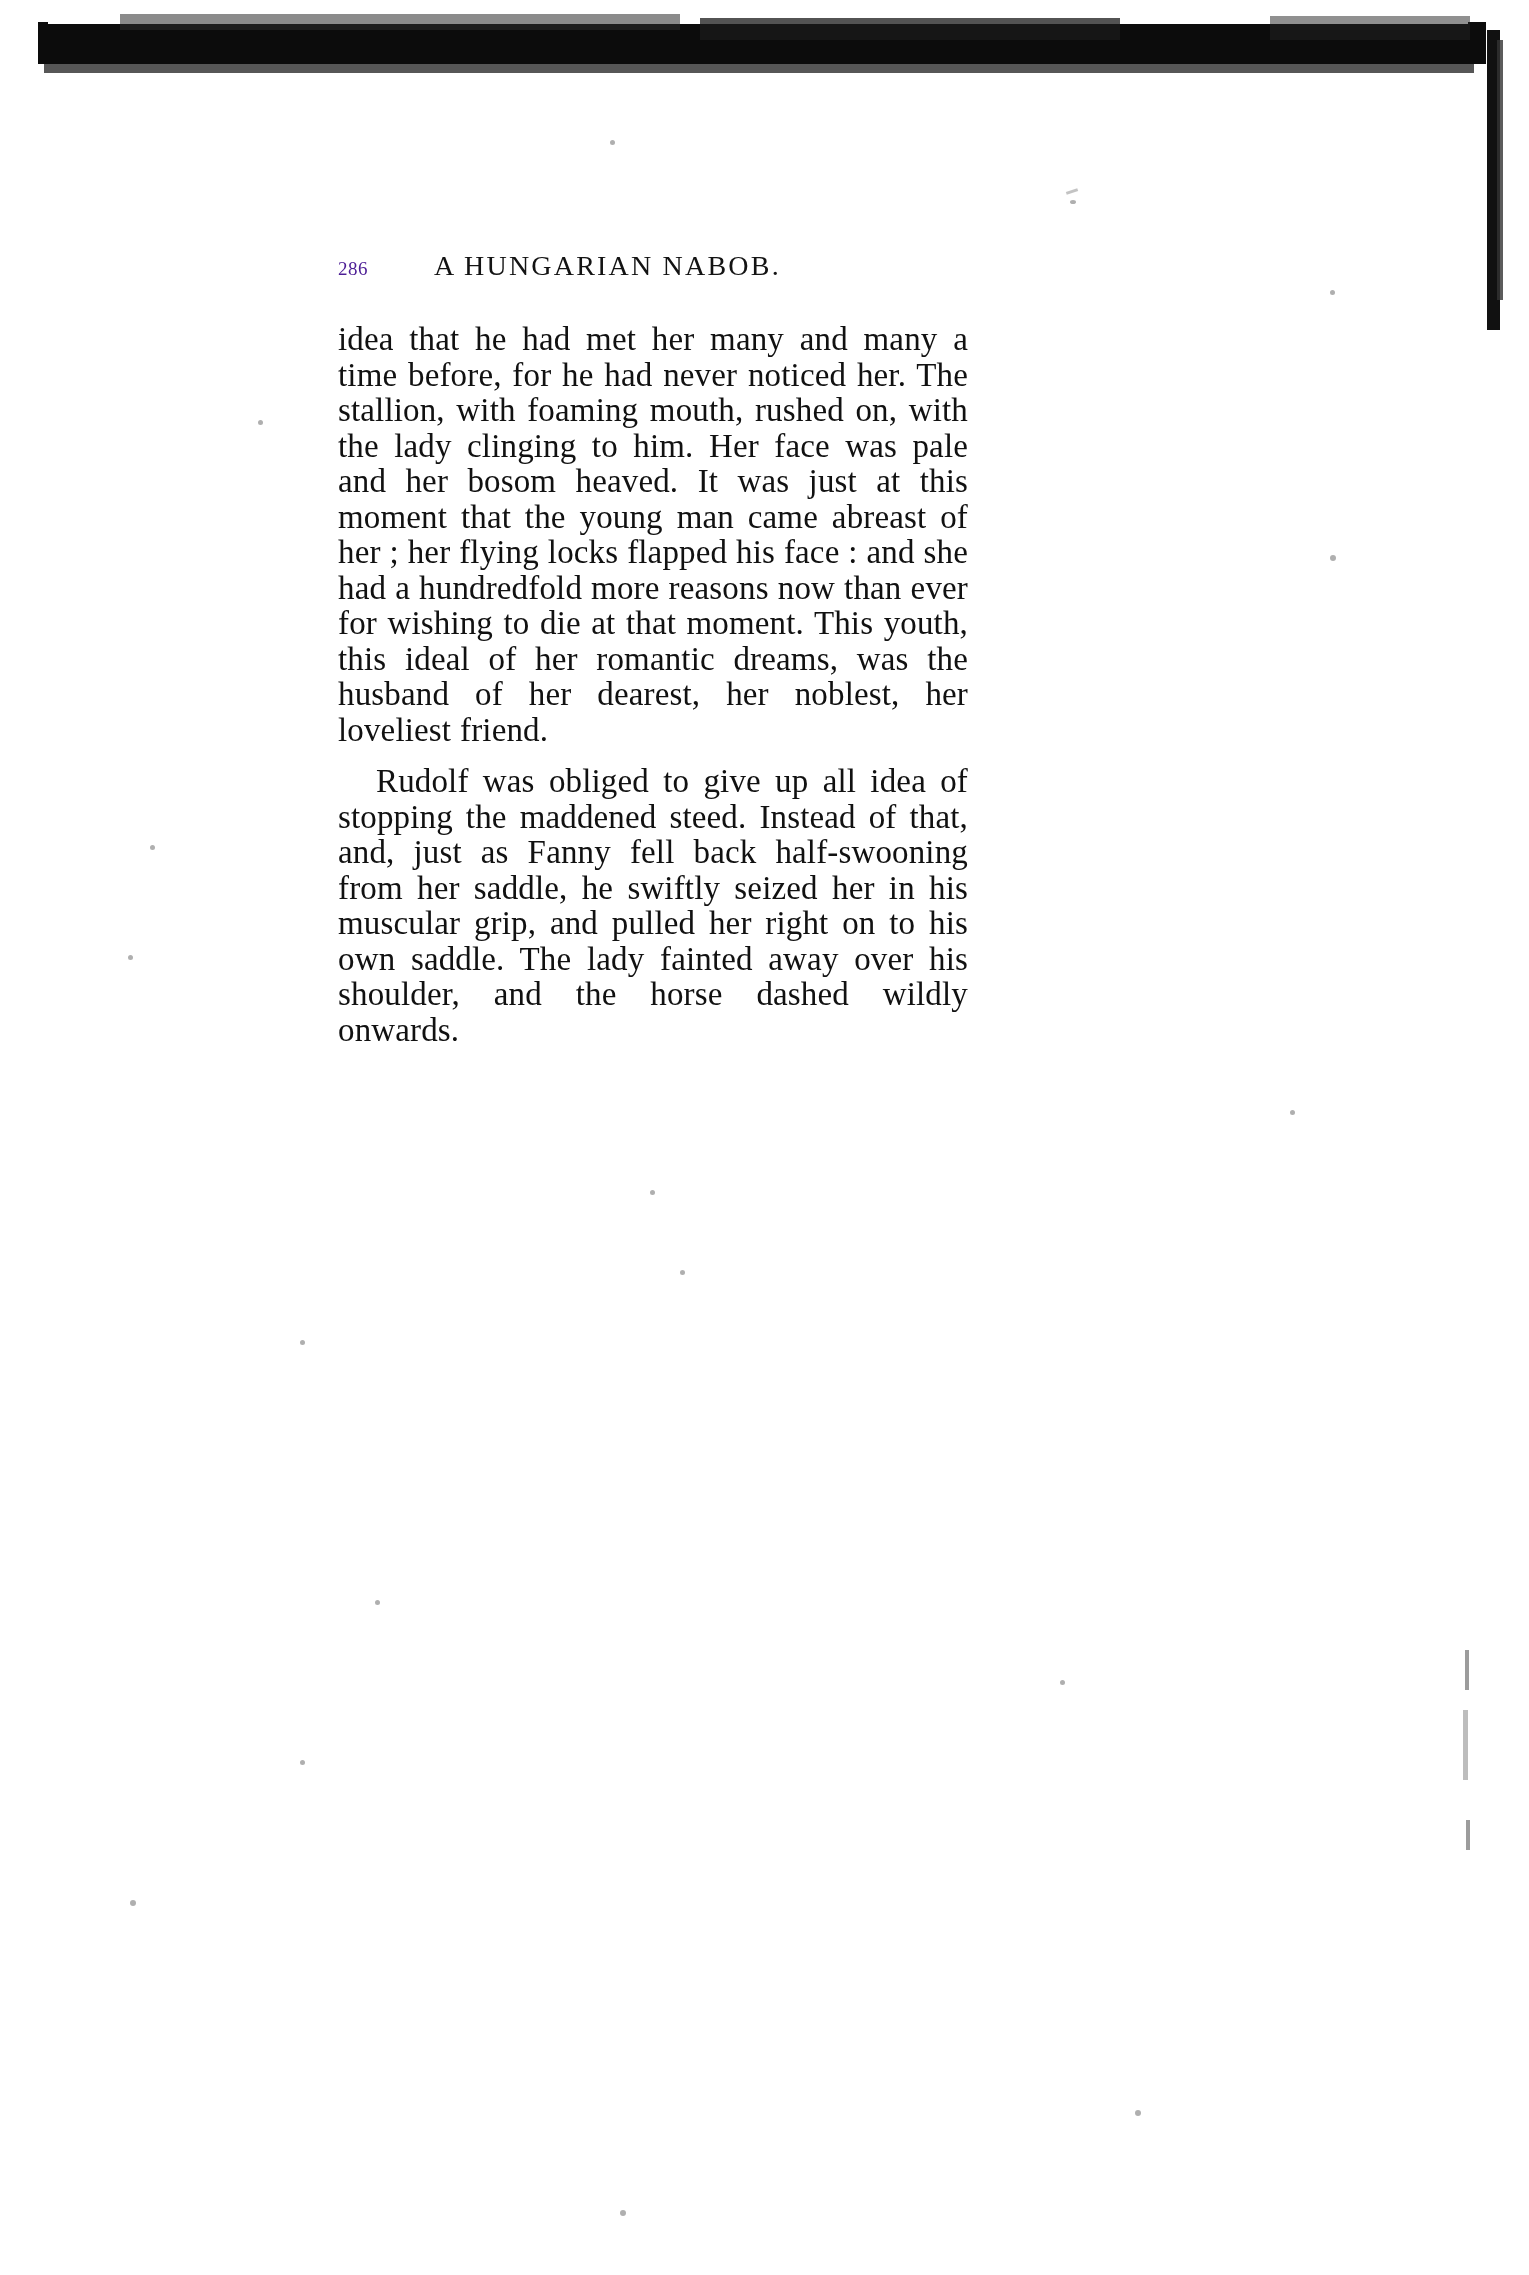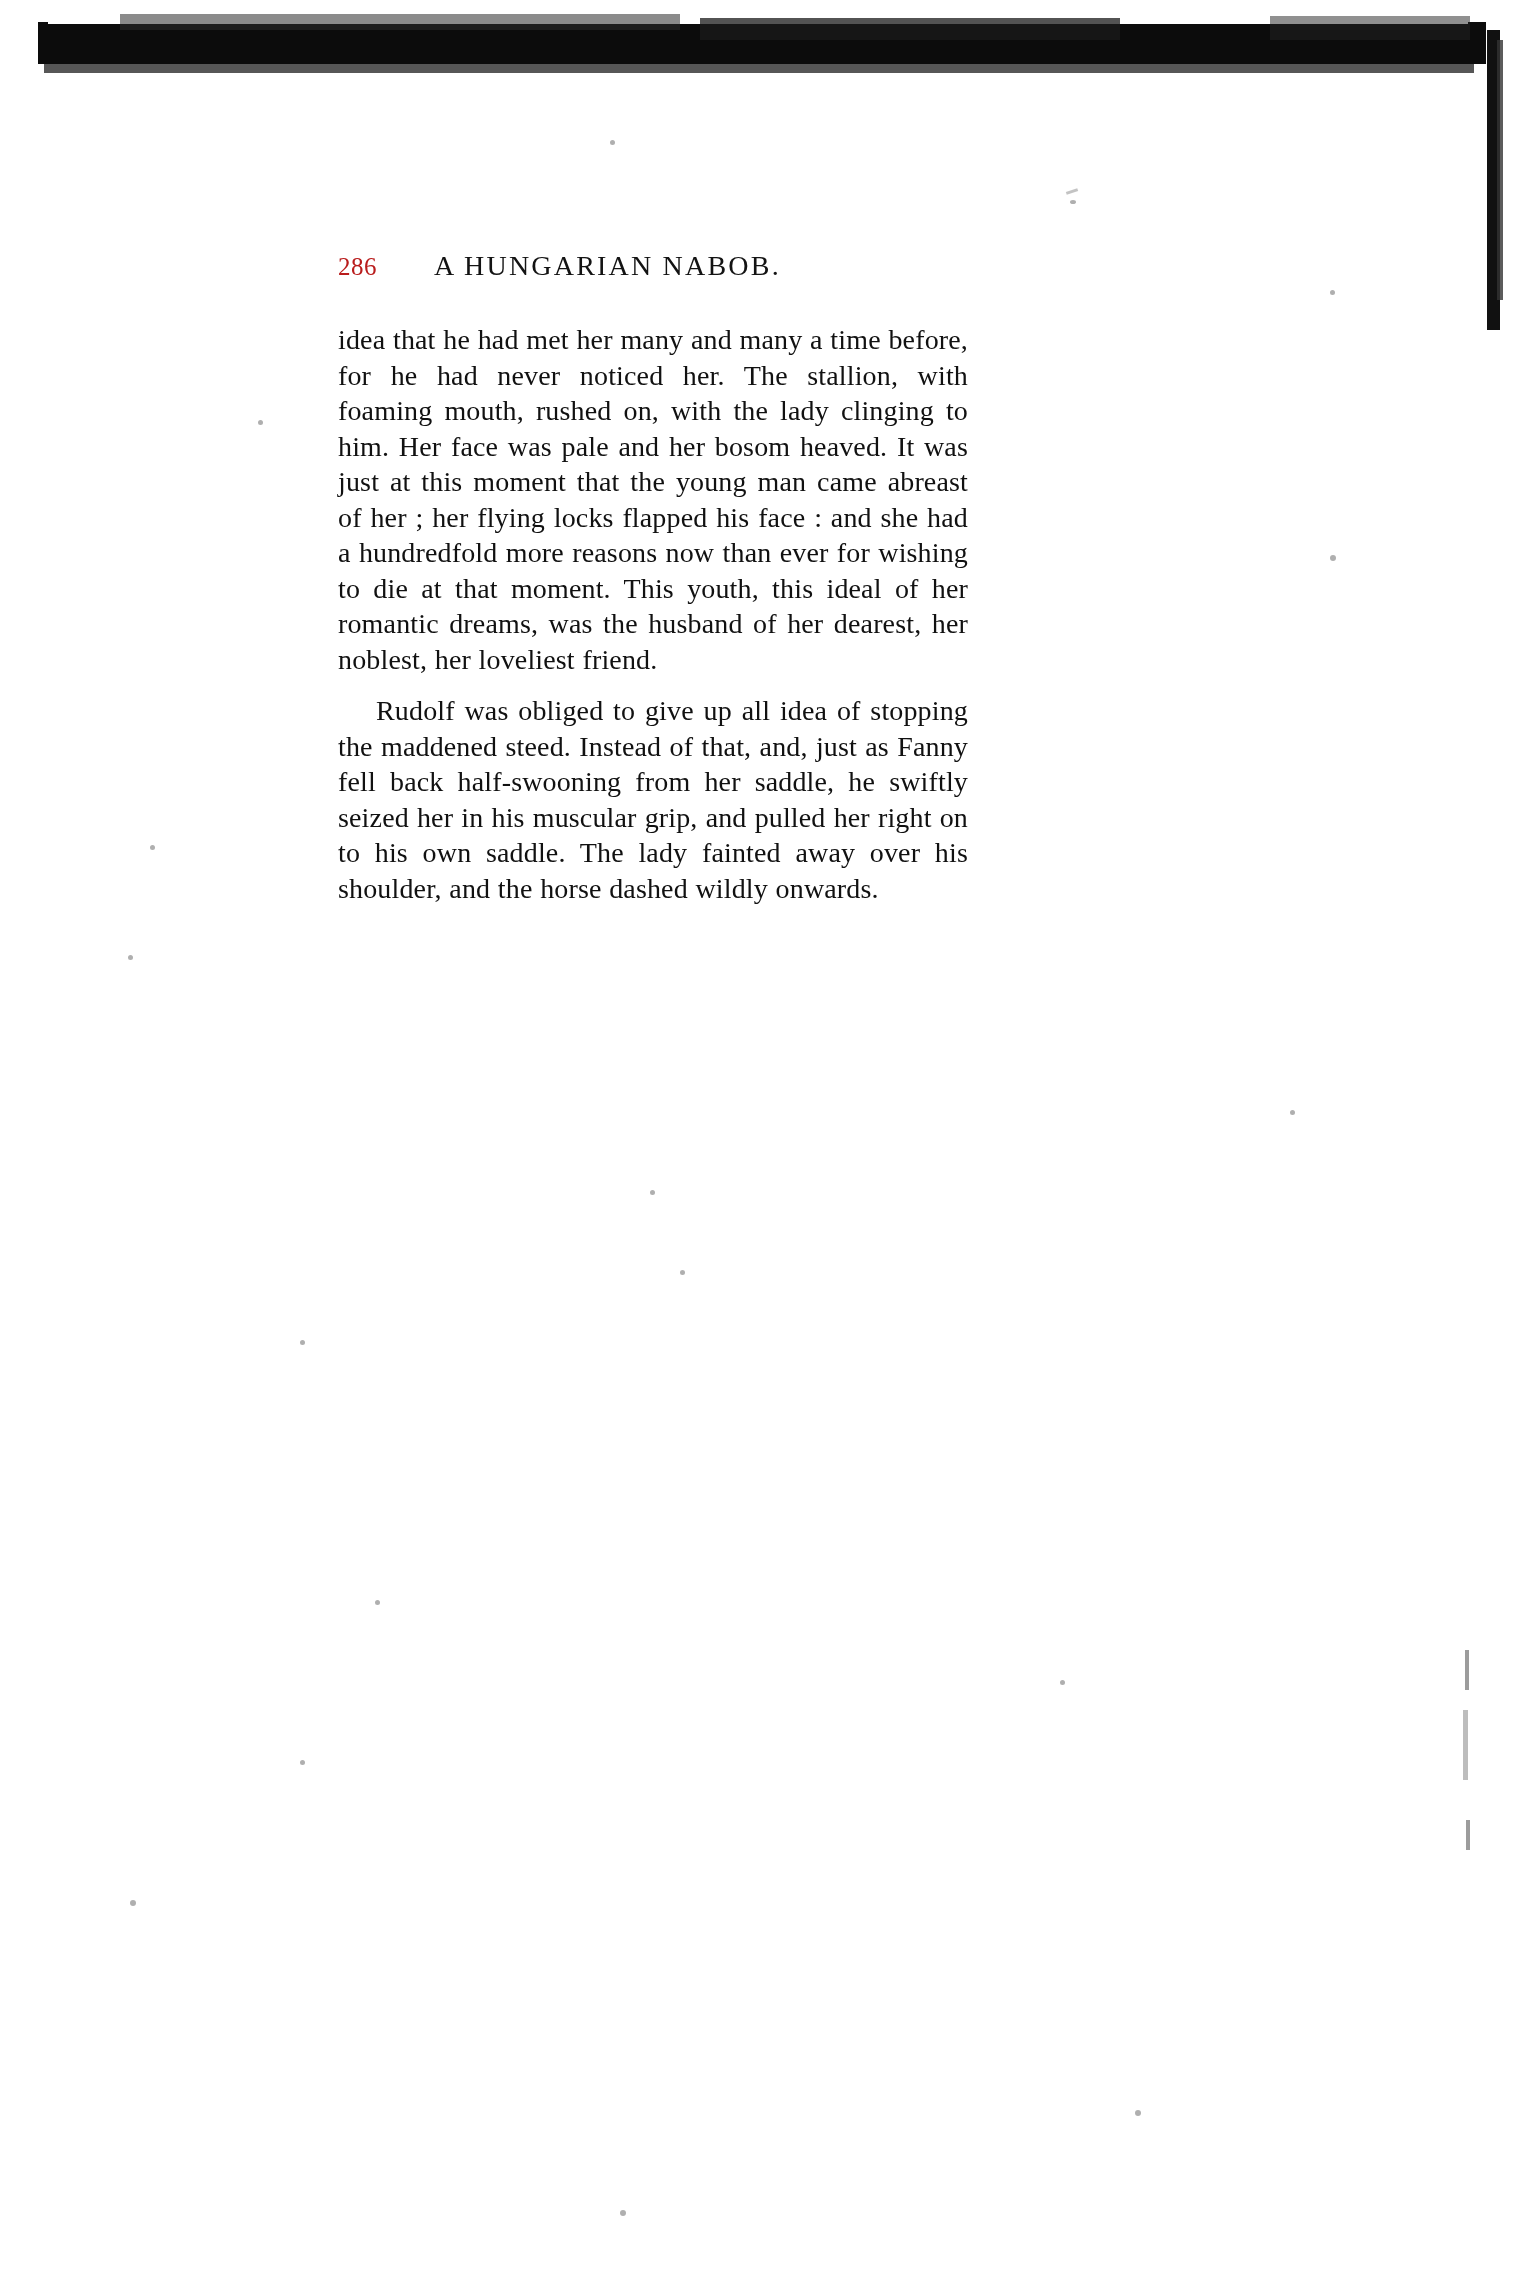--- a/index.html
+++ b/index.html
@@ -107,35 +107,35 @@
     width: 630px;
   }
 
   .page-head {
     display: flex;
     align-items: baseline;
     margin: 0 0 42px 0;
     height: 30px;
   }
   .folio {
-    font-size: 25px;
+    font-size: 19px;
     letter-spacing: .5px;
-    color: #b91c1c;
+    color: #4c1d95;
     width: 96px;
   }
   .running-title {
     font-size: 28px;
     letter-spacing: 2.2px;
     color: #131313;
     white-space: nowrap;
   }
 
   p.para {
     margin: 0;
-    font-size: 28px;
+    font-size: 33px;
     line-height: 35.5px;
     color: #111111;
     text-align: justify;
     text-justify: inter-word;
     letter-spacing: .15px;
     word-spacing: .5px;
   }
   p.para.indent {
     text-indent: 38px;
   }

